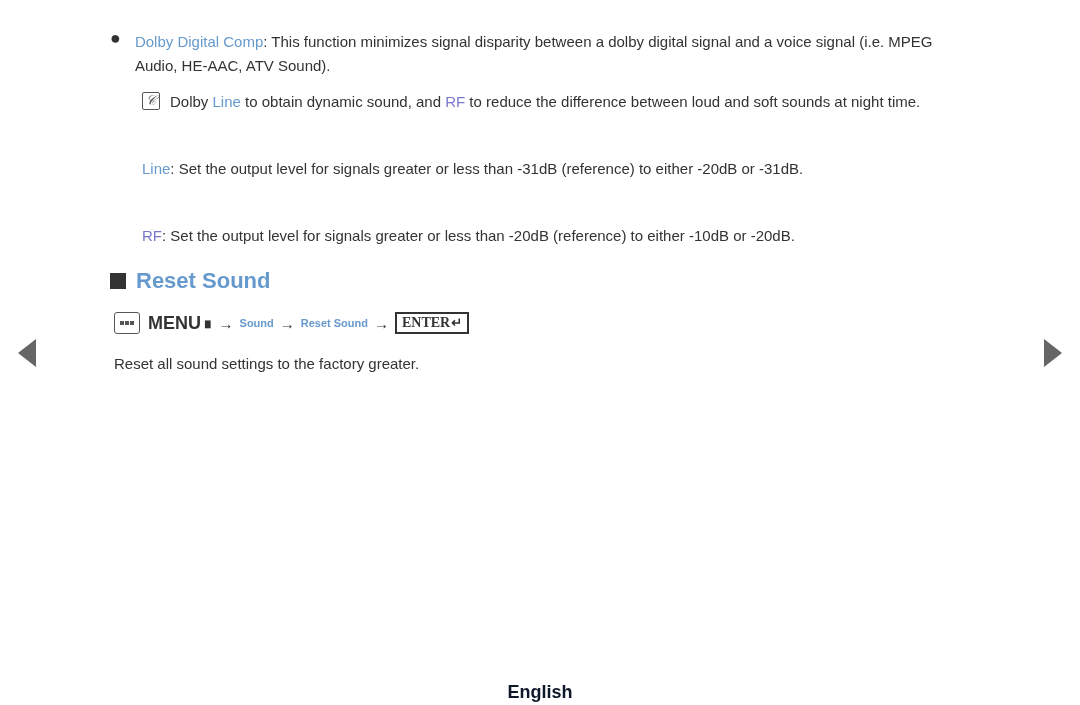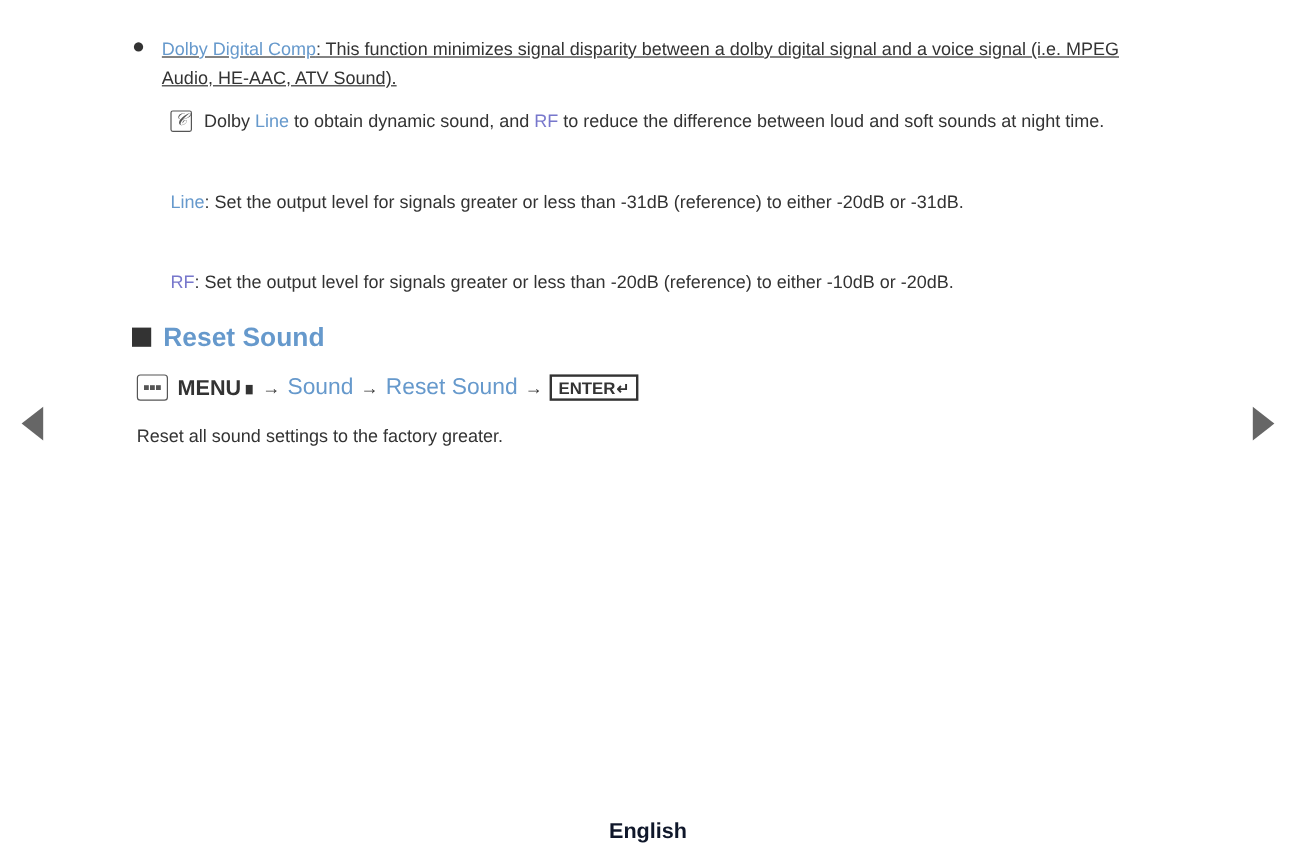--- a/index.html
+++ b/index.html
@@ -45,21 +45,20 @@
       color: #333;
       font-size: 18px;
       margin-right: 14px;
       margin-top: -2px;
       flex-shrink: 0;
     }
 
     .bullet-text {
       line-height: 1.6;
       color: #333;
-      text-decoration: underline;
     }
 
     .highlight-blue {
       color: #6699cc;
       font-weight: normal;
     }
 
     .highlight-rf {
       color: #7777cc;
       font-weight: normal;
@@ -143,30 +142,32 @@
     }
 
     .menu-arrow {
       color: #333;
       margin: 0 6px;
       font-weight: bold;
     }
 
     .menu-step {
       color: #6699cc;
-      font-size: 19px;
+      font-size: 11px;
+      font-weight: bold;
     }
 
     .enter-box {
       border: 2px solid #333;
       padding: 1px 5px;
       font-weight: bold;
       font-size: 14px;
       display: inline-flex;
       align-items: center;
+      font-family: Liberation Serif, serif;
     }
 
     .enter-return {
       font-size: 13px;
       margin-left: 1px;
     }
 
     .description-text {
       line-height: 1.6;
       color: #333;

